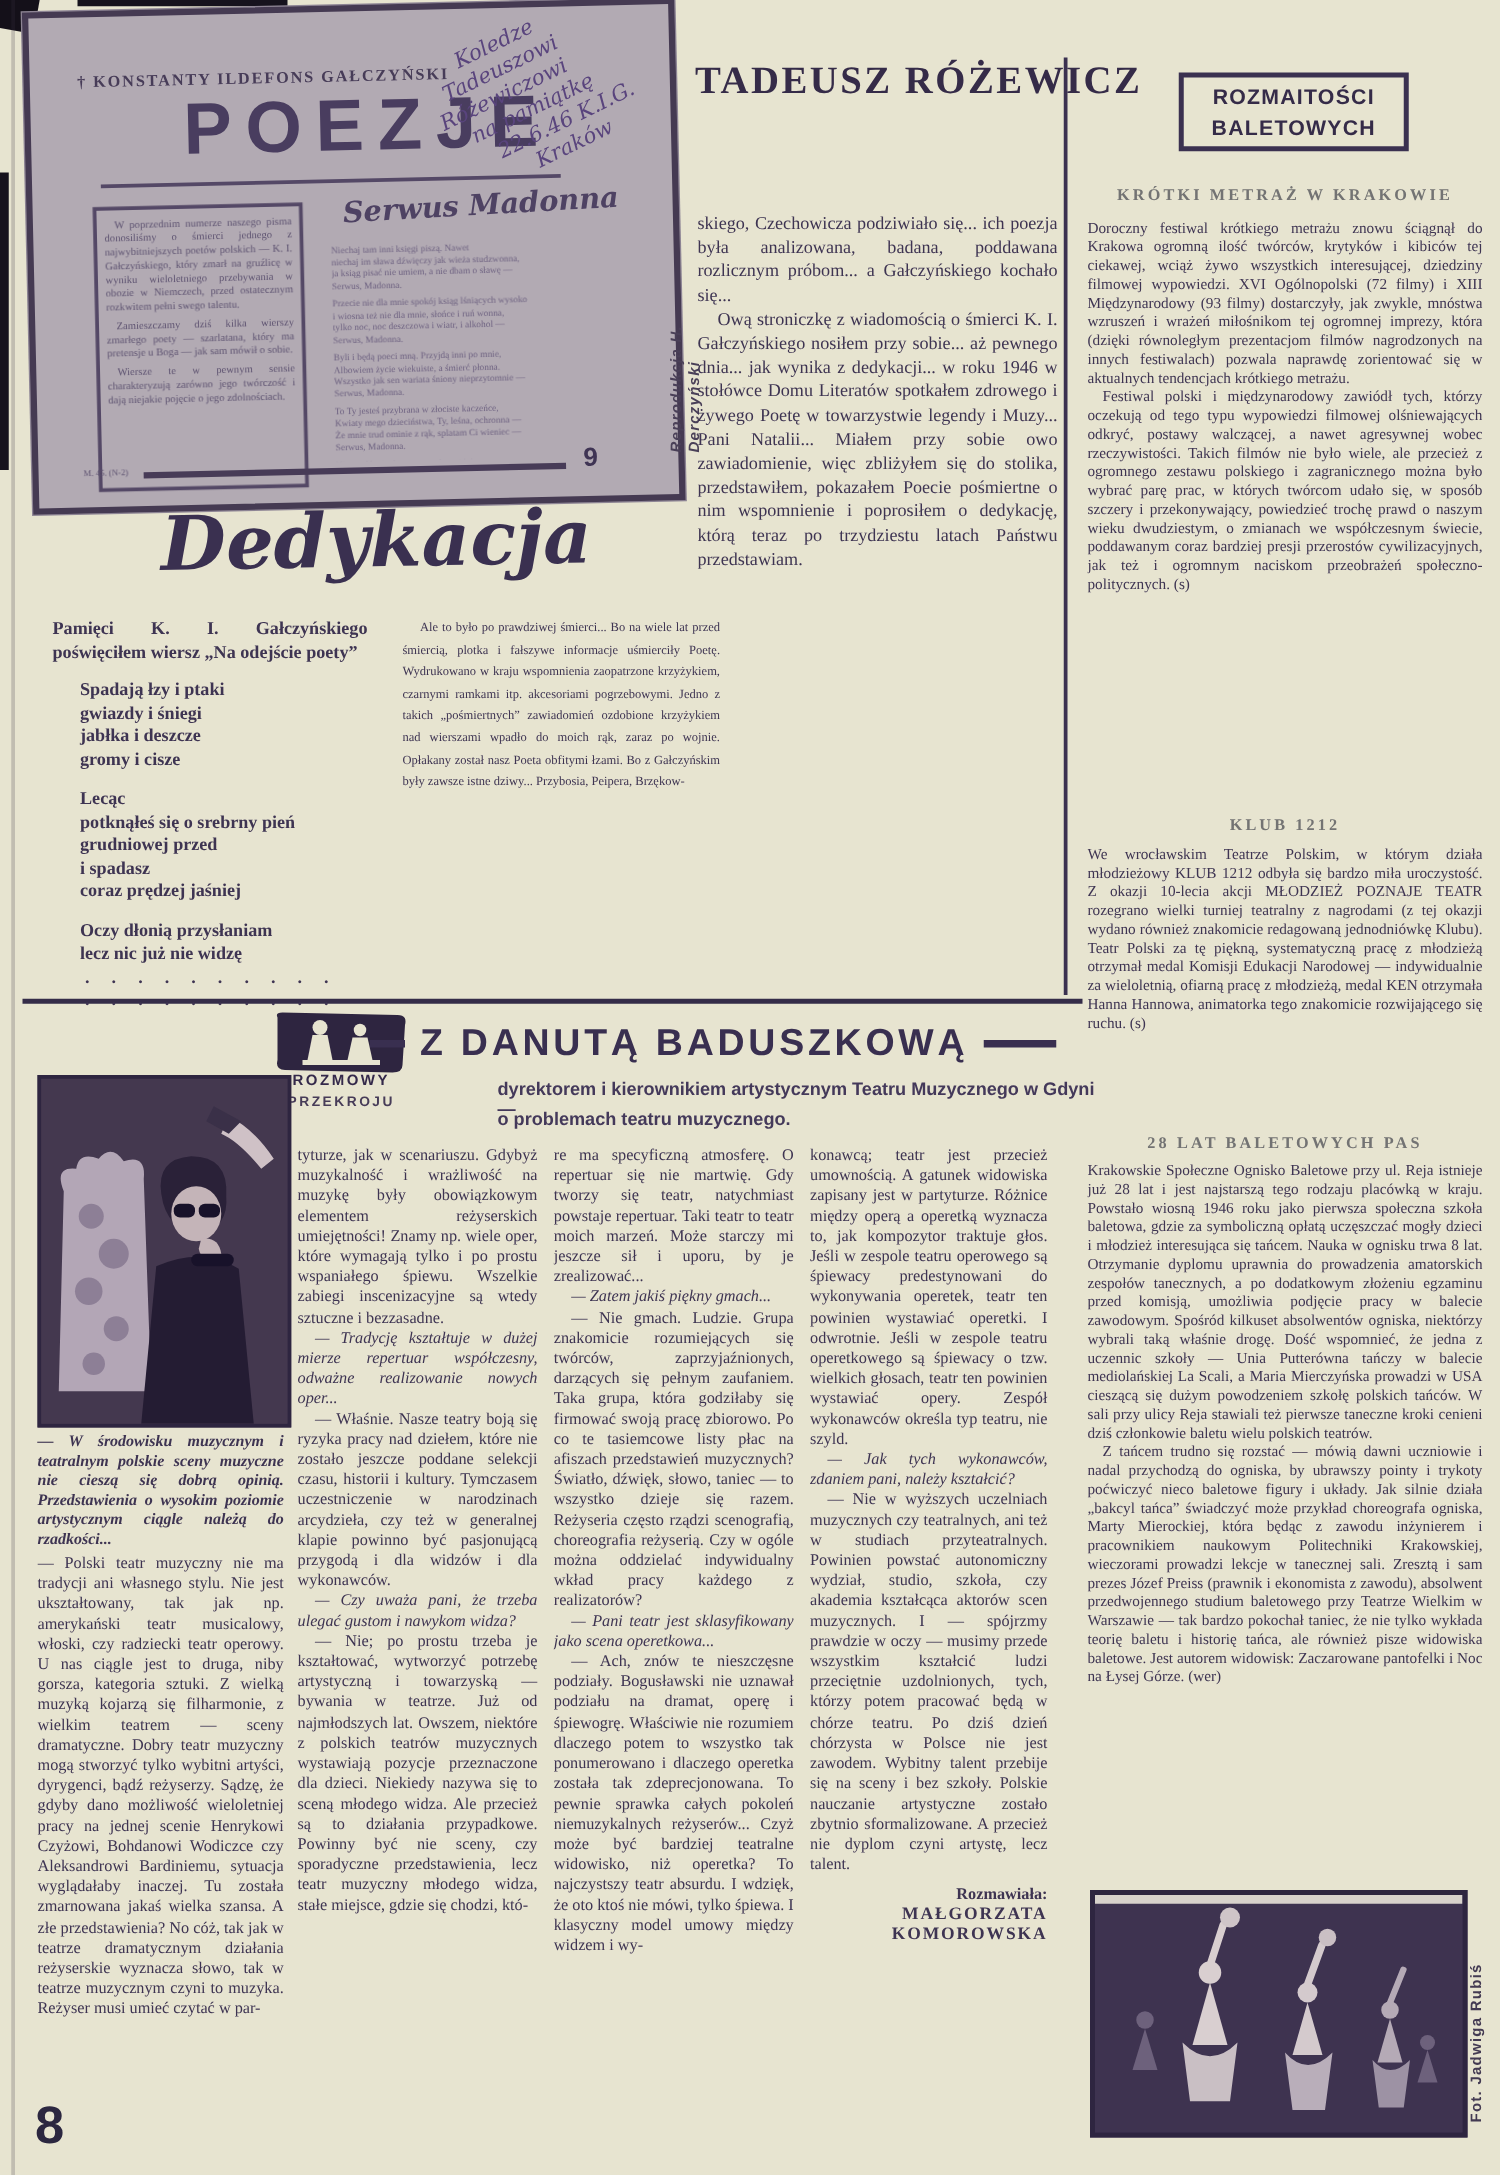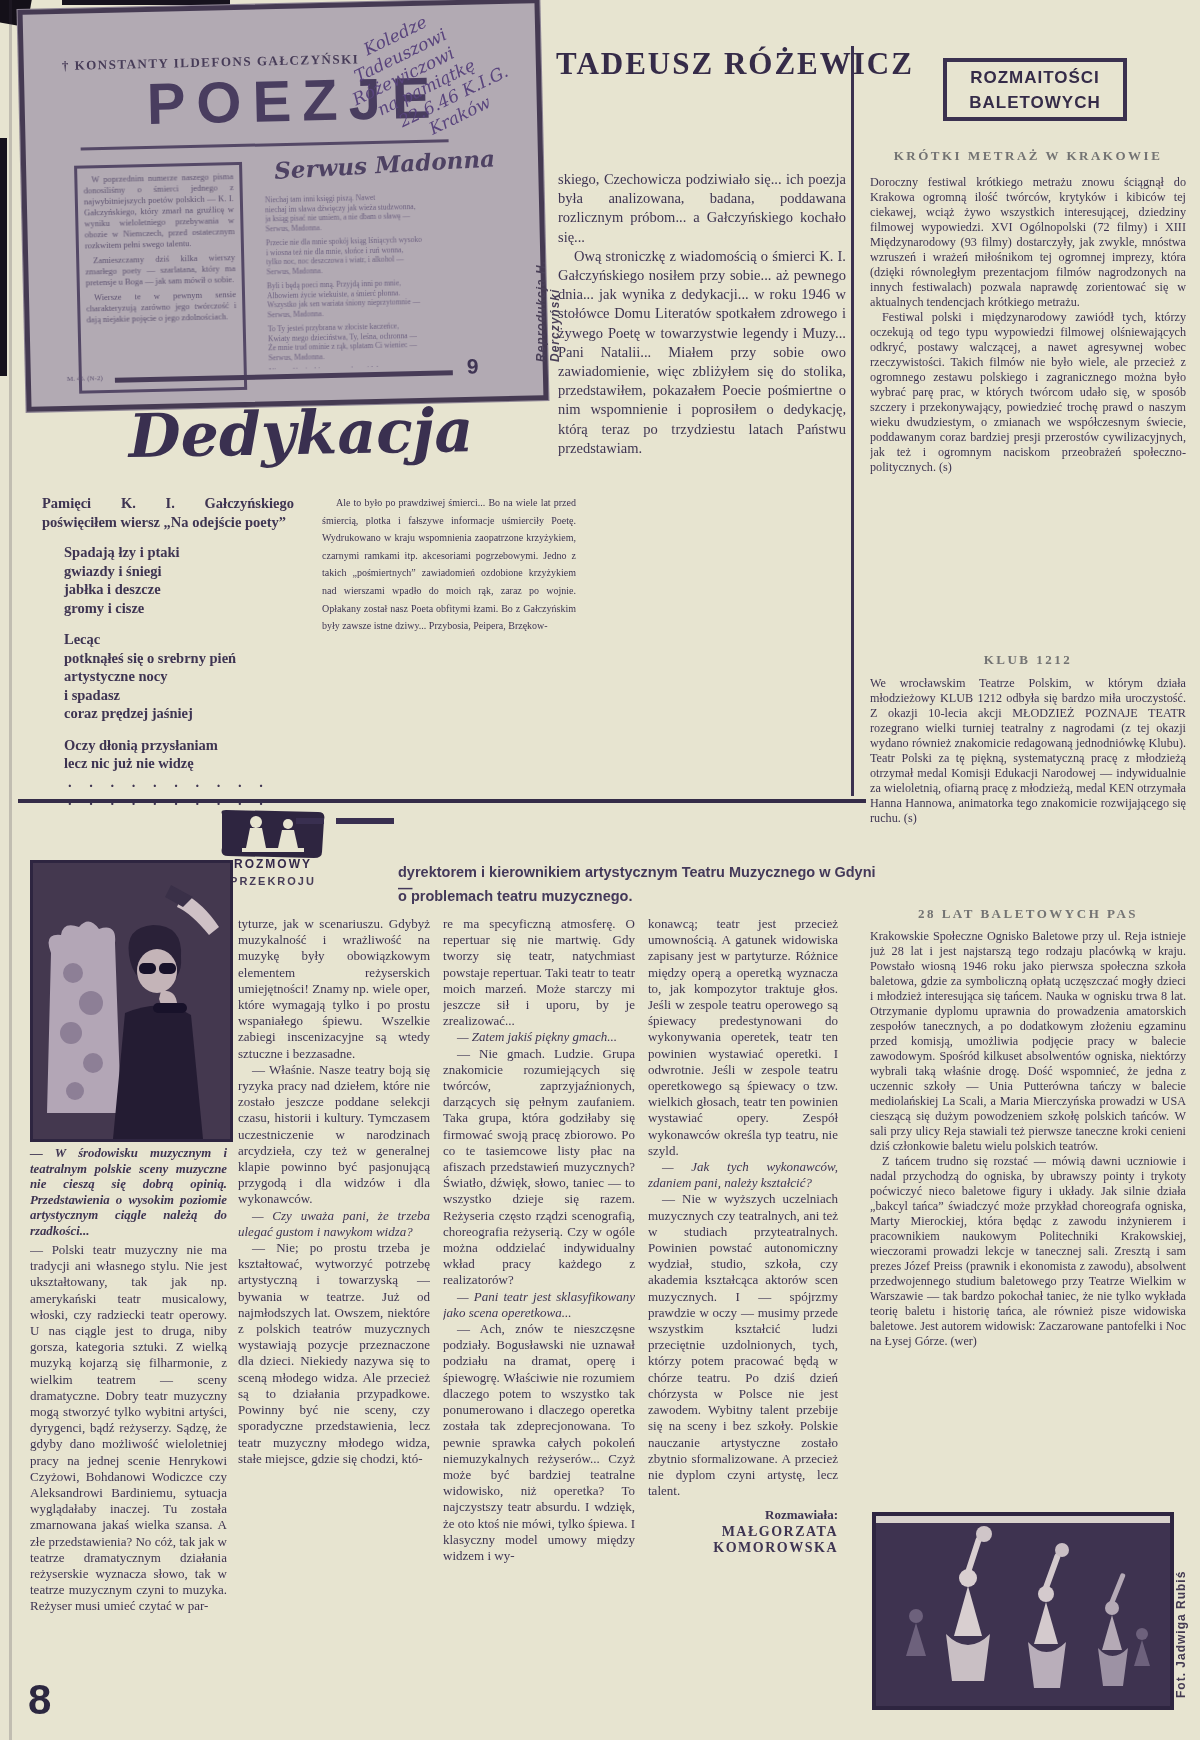--- a/index.html
+++ b/index.html
@@ -190,21 +190,21 @@
 <div class="abs ded-title">Dedykacja</div>
 <div class="abs ded-left">
     <p class="intro">Pamięci K. I. Gałczyńskiego poświęciłem wiersz „Na odejście poety”</p>
     <p class="v">Spadają łzy i ptaki</p>
     <p class="v">gwiazdy i śniegi</p>
     <p class="v">jabłka i deszcze</p>
     <p class="v">gromy i cisze</p>
     <p class="gap"></p>
     <p class="v">Lecąc</p>
     <p class="v">potknąłeś się o srebrny pień</p>
-    <p class="v">artystyczne nocy</p>
+    <p class="v">grudniowej przed</p>
     <p class="v">i spadasz</p>
     <p class="v">coraz prędzej jaśniej</p>
     <p class="gap"></p>
     <p class="v">Oczy dłonią przysłaniam</p>
     <p class="v">lecz nic już nie widzę</p>
     <p class="dots">. . . . . . . . . .</p>
     <p class="dots">. . . . . . . . . .</p>
   </div>
 <div class="abs ded-right">
     <p>Ale to było po prawdziwej śmierci... Bo na wiele lat przed śmiercią, plotka i fałszywe informacje uśmierciły Poetę. Wydrukowano w kraju wspomnienia zaopatrzone krzyżykiem, czarnymi ramkami itp. akcesoriami pogrzebowymi. Jedno z takich „pośmiertnych” zawiadomień ozdobione krzyżykiem nad wierszami wpadło do moich rąk, zaraz po wojnie. Opłakany został nasz Poeta obfitymi łzami. Bo z Gałczyńskim były zawsze istne dziwy... Przybosia, Peipera, Brzękow-</p>
@@ -268,20 +268,21 @@
     <circle cx="70" cy="16" r="5" fill="#e7e4d0"></circle>
     <path d="M64 22 L60 40 L80 40 L76 22 Z" fill="#e7e4d0"></path>
     <rect x="24" y="40" width="62" height="4" fill="#e7e4d0"></rect>
     <text x="55" y="60" text-anchor="middle" font-family="Liberation Sans, sans-serif" font-weight="bold" font-size="12" letter-spacing="2" fill="#34294a">ROZMOWY</text>
   </svg>
   <div class="logo-t2">PRZEKROJU</div>
 </div>
 
 <div class="abs int-headline">
   <div class="int-dash l"></div>
+  <div class="int-headline-text">Z DANUTĄ BADUSZKOWĄ</div>
   <div class="int-dash r"></div>
 </div>
 <div class="abs int-sub int-sub1">dyrektorem i kierownikiem artystycznym Teatru Muzycznego w Gdyni —</div>
 <div class="abs int-sub int-sub2">o problemach teatru muzycznego.</div>
 
 <div class="abs wphoto">
   <svg width="197" height="276" viewBox="0 0 197 276">
     <rect x="0" y="0" width="197" height="276" fill="#44384f"></rect>
 
     <path d="M18 90 Q10 70 28 72 Q30 58 46 64 Q56 52 66 66 Q84 60 82 80 L88 250 L14 250 Z" fill="#b3a6b6"></path>
@@ -304,20 +305,21 @@
     <rect x="120" y="140" width="34" height="10" rx="5" fill="#18122a"></rect>
   </svg>
 </div>
 <div class="abs int-caption">— W środowisku muzycznym i teatralnym polskie sceny muzyczne nie cieszą się dobrą opinią. Przedstawienia o wysokim poziomie artystycznym ciągle należą do rzadkości...</div>
 
 <div class="abs int-col col1">
     <p>— Polski teatr muzyczny nie ma tradycji ani własnego stylu. Nie jest ukształtowany, tak jak np. amerykański teatr musicalowy, włoski, czy radziecki teatr operowy. U nas ciągle jest to druga, niby gorsza, kategoria sztuki. Z wielką muzyką kojarzą się filharmonie, z wielkim teatrem — sceny dramatyczne. Dobry teatr muzyczny mogą stworzyć tylko wybitni artyści, dyrygenci, bądź reżyserzy. Sądzę, że gdyby dano możliwość wieloletniej pracy na jednej scenie Henrykowi Czyżowi, Bohdanowi Wodiczce czy Aleksandrowi Bardiniemu, sytuacja wyglądałaby inaczej. Tu została zmarnowana jakaś wielka szansa. A złe przedstawienia? No cóż, tak jak w teatrze dramatycznym działania reżyserskie wyznacza słowo, tak w teatrze muzycznym czyni to muzyka. Reżyser musi umieć czytać w par-</p>
   </div>
 <div class="abs int-col col2">
     <p>tyturze, jak w scenariuszu. Gdybyż muzykalność i wrażliwość na muzykę były obowiązkowym elementem reżyserskich umiejętności! Znamy np. wiele oper, które wymagają tylko i po prostu wspaniałego śpiewu. Wszelkie zabiegi inscenizacyjne są wtedy sztuczne i bezzasadne.</p>
+    <p class="q">— Tradycję kształtuje w dużej mierze repertuar współczesny, odważne realizowanie nowych oper...</p>
     <p>— Właśnie. Nasze teatry boją się ryzyka pracy nad dziełem, które nie zostało jeszcze poddane selekcji czasu, historii i kultury. Tymczasem uczestniczenie w narodzinach arcydzieła, czy też w generalnej klapie powinno być pasjonującą przygodą i dla widzów i dla wykonawców.</p>
     <p class="q">— Czy uważa pani, że trzeba ulegać gustom i nawykom widza?</p>
     <p>— Nie; po prostu trzeba je kształtować, wytworzyć potrzebę artystyczną i towarzyską — bywania w teatrze. Już od najmłodszych lat. Owszem, niektóre z polskich teatrów muzycznych wystawiają pozycje przeznaczone dla dzieci. Niekiedy nazywa się to sceną młodego widza. Ale przecież są to działania przypadkowe. Powinny być nie sceny, czy sporadyczne przedstawienia, lecz teatr muzyczny młodego widza, stałe miejsce, gdzie się chodzi, któ-</p>
   </div>
 <div class="abs int-col col3">
     <p>re ma specyficzną atmosferę. O repertuar się nie martwię. Gdy tworzy się teatr, natychmiast powstaje repertuar. Taki teatr to teatr moich marzeń. Może starczy mi jeszcze sił i uporu, by je zrealizować...</p>
     <p class="q">— Zatem jakiś piękny gmach...</p>
     <p>— Nie gmach. Ludzie. Grupa znakomicie rozumiejących się twórców, zaprzyjaźnionych, darzących się pełnym zaufaniem. Taka grupa, która godziłaby się firmować swoją pracę zbiorowo. Po co te tasiemcowe listy płac na afiszach przedstawień muzycznych? Światło, dźwięk, słowo, taniec — to wszystko dzieje się razem. Reżyseria często rządzi scenografią, choreografia reżyserią. Czy w ogóle można oddzielać indywidualny wkład pracy każdego z realizatorów?</p>
     <p class="q">— Pani teatr jest sklasyfikowany jako scena operetkowa...</p>
     <p>— Ach, znów te nieszczęsne podziały. Bogusławski nie uznawał podziału na dramat, operę i śpiewogrę. Właściwie nie rozumiem dlaczego potem to wszystko tak ponumerowano i dlaczego operetka została tak zdeprecjonowana. To pewnie sprawka całych pokoleń niemuzykalnych reżyserów... Czyż może być bardziej teatralne widowisko, niż operetka? To najczystszy teatr absurdu. I wdzięk, że oto ktoś nie mówi, tylko śpiewa. I klasyczny model umowy między widzem i wy-</p>

